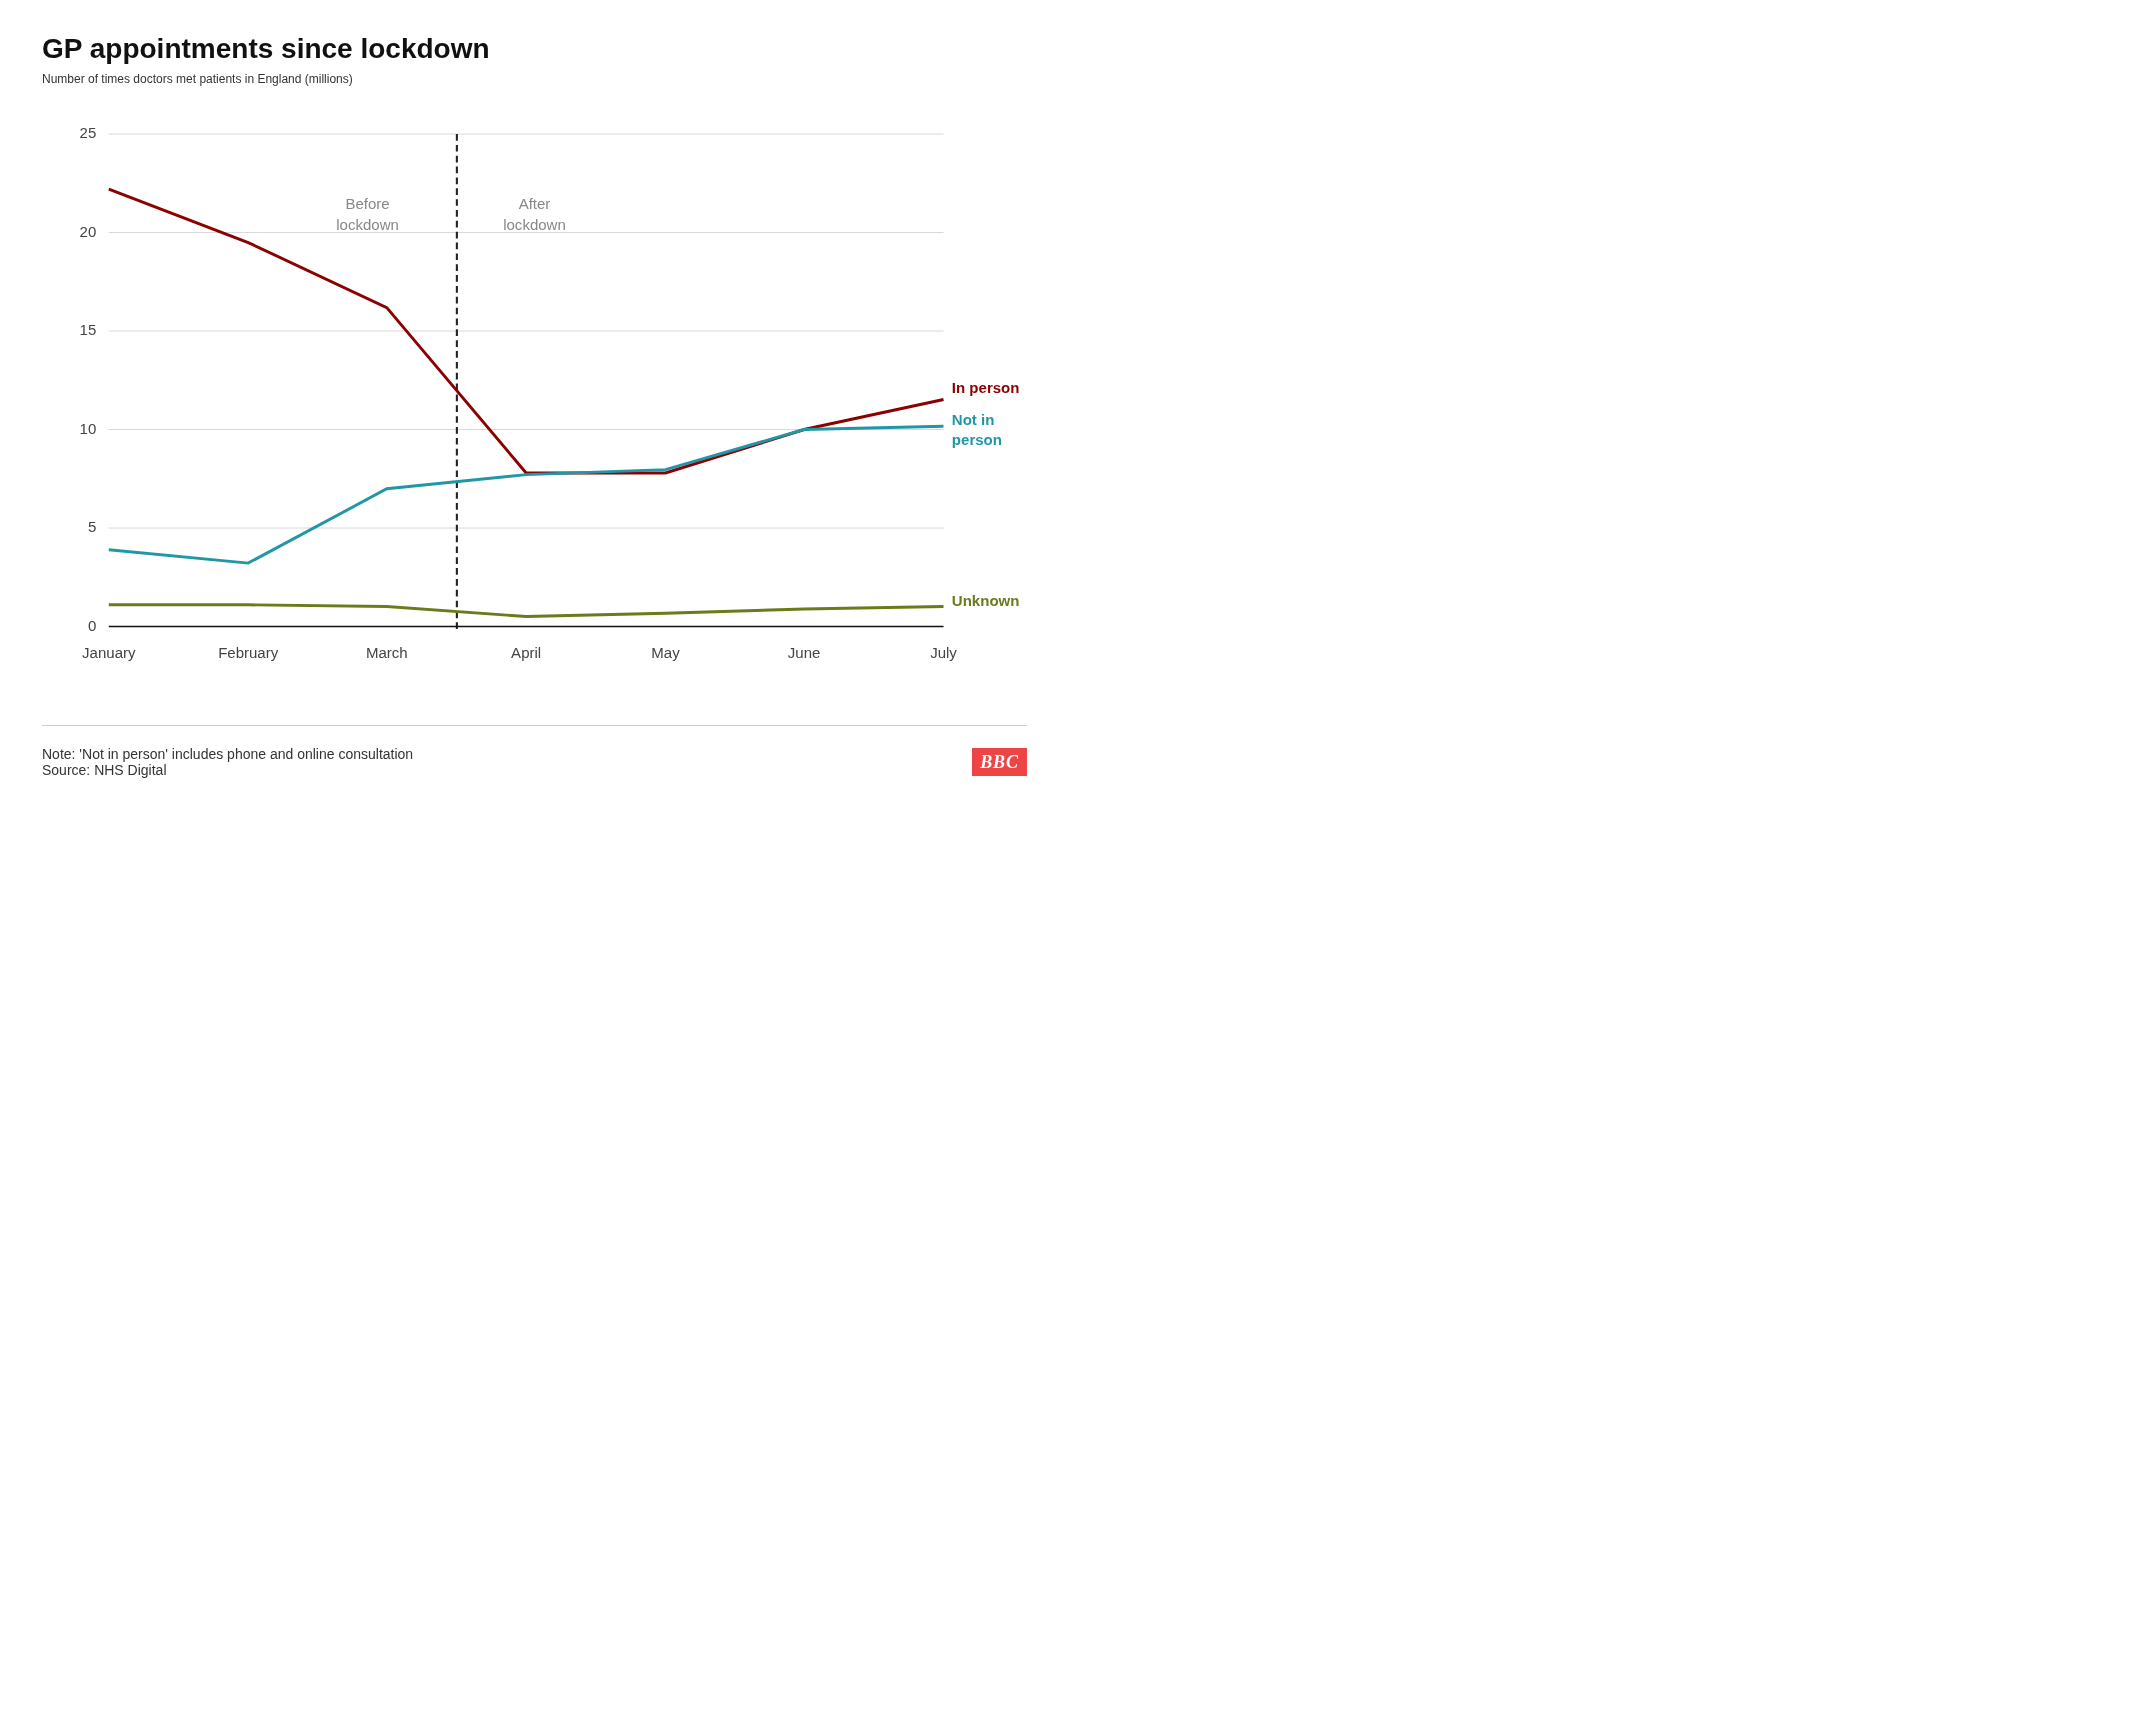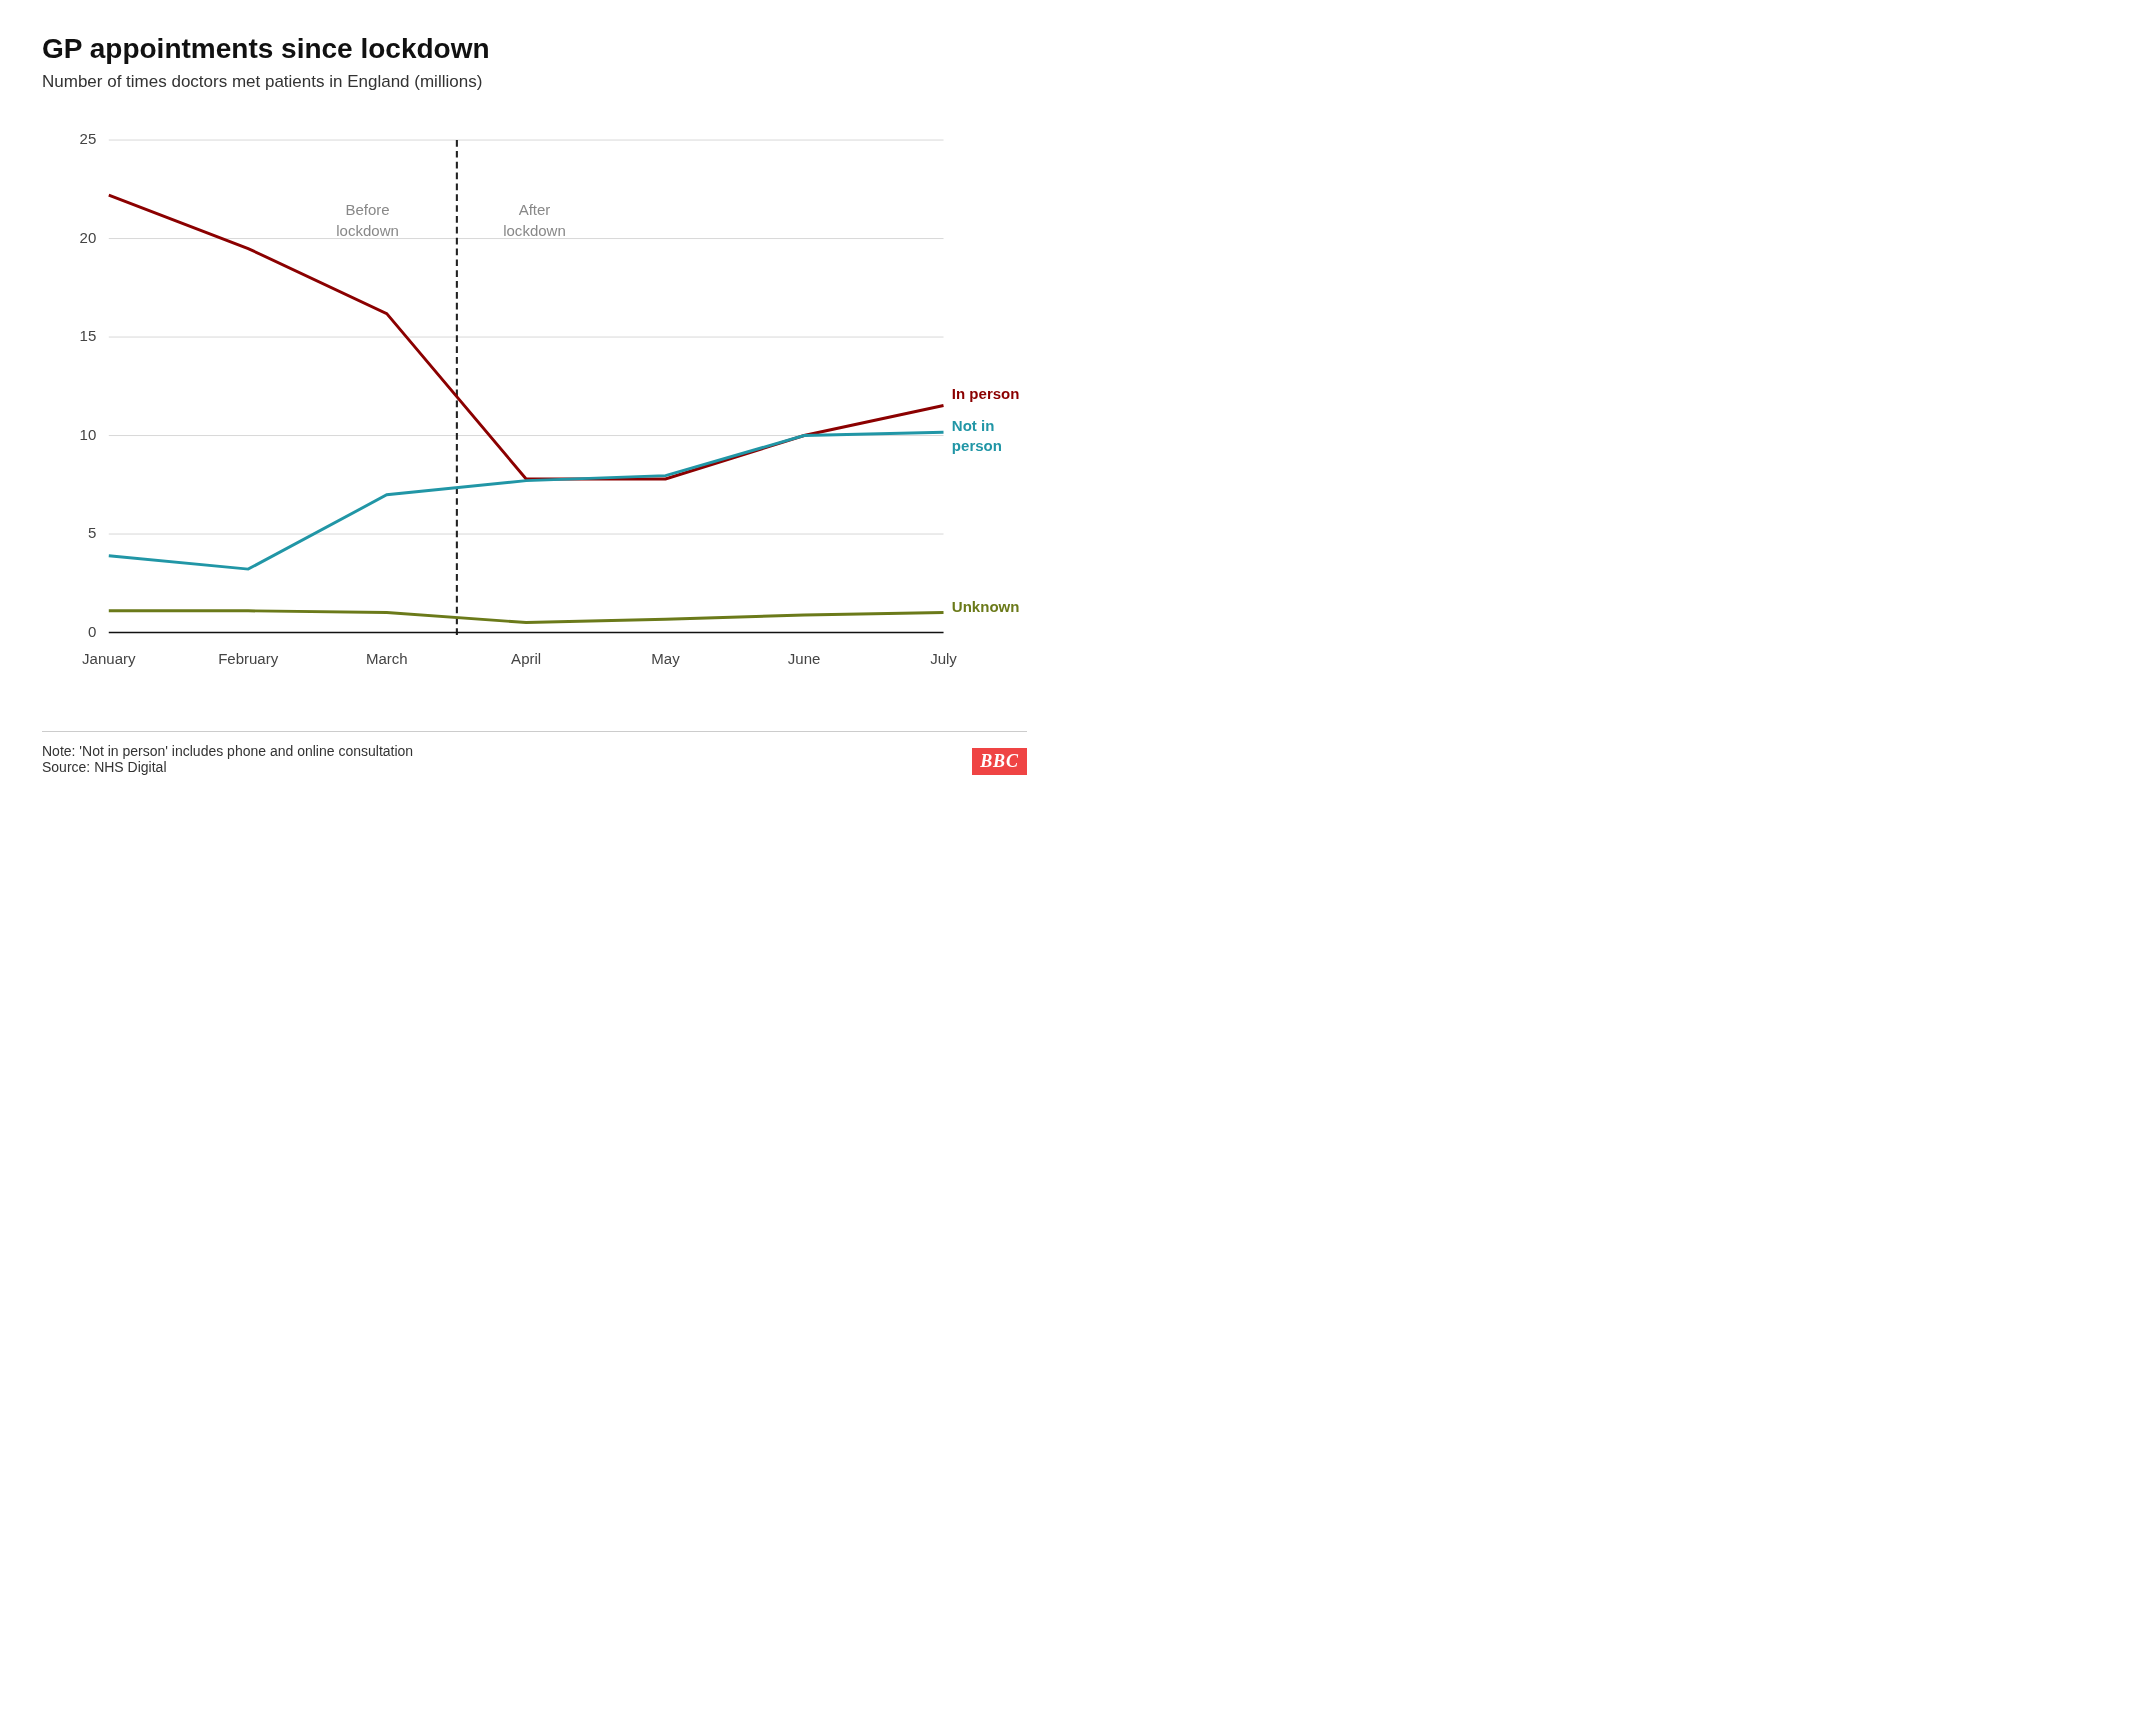--- a/index.html
+++ b/index.html
@@ -11,41 +11,41 @@
       padding: 33px 42px 25px 42px;
     }
     .chart-title {
       font-size: 28px;
       font-weight: 700;
       color: #111;
       margin-bottom: 6.7px;
       line-height: 1.15;
     }
     .chart-subtitle {
-      font-size: 17px;
+      font-size: 12px;
       color: #333;
       margin-bottom: 23.4px;
       font-weight: 400;
     }
     .chart-area {
       position: relative;
       width: 100%;
       height: 601px;
     }
     svg.chart-svg {
       width: 100%;
       height: 100%;
     }
     .footer {
       margin-top: 15px;
       border-top: 0.8px solid #ccc;
-      padding-top: 11px;
+      padding-top: 20px;
       display: flex;
       justify-content: space-between;
-      align-items: flex-end;
+      align-items: center;
     }
     .footer-notes {
       font-size: 14px;
       color: #333;
     }
     .bbc-logo {
       background: #ef4444;
       color: #fff;
       font-size: 18px;
       font-weight: 700;

